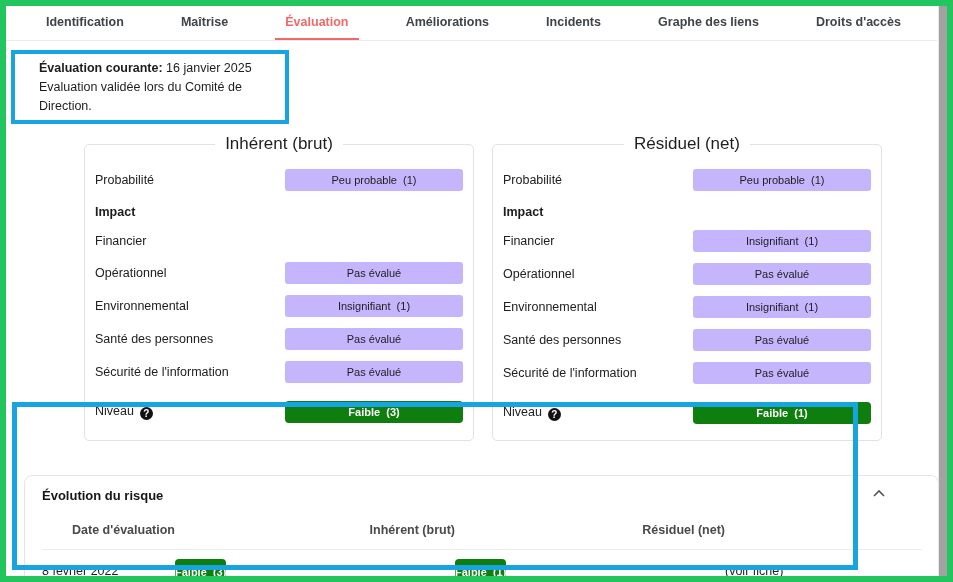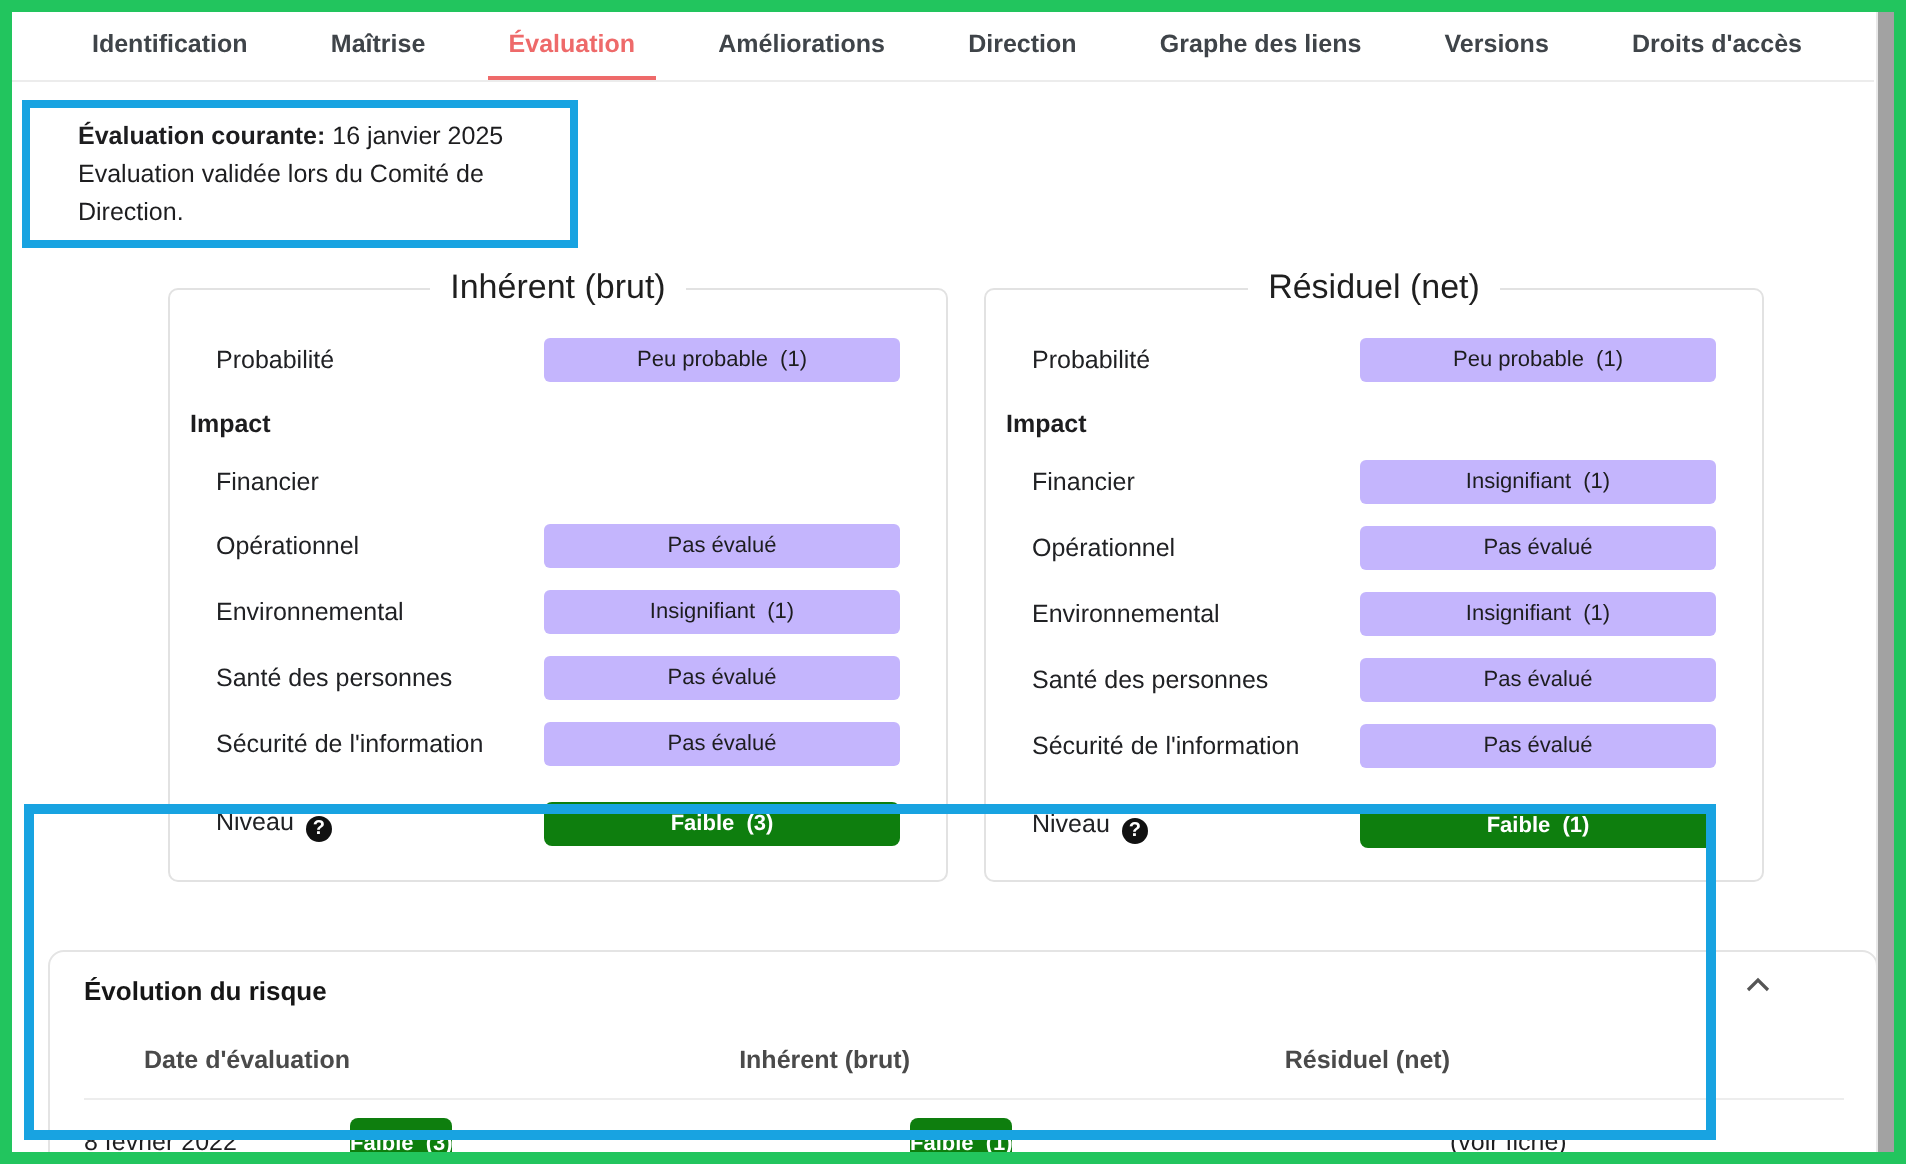--- a/index.html
+++ b/index.html
@@ -37,21 +37,21 @@
   .panels { display: flex; gap: 18px; margin: 10px 65px 0 78px; }
   .panel {
     flex: 1; border: 1px solid #e2e2e2; border-radius: 5px;
     padding: 4px 10px 14px 10px;
   }
   .panel legend {
     margin: 0 auto; padding: 0 10px; font-size: 17px; color: #1f1f1f;
   }
   .prow {
     display: flex; justify-content: space-between; align-items: center;
-    margin: 11px 13px; min-height: 21px;
+    margin: 11px 0; min-height: 21px;
   }
   .prow .plabel { font-size: 12.5px; color: #202124; }
   .impact-head { font-size: 12.5px; font-weight: bold; color: #1d1d1f; margin: 14px 0 2px 0; }
   .badge {
     width: 178px; text-align: center; background: #c4b5fd; border-radius: 3px;
     font-size: 11px; color: #1d1d1f; padding: 5px 0; white-space: pre; cursor: pointer;
   }
   .level-row { margin-top: 18px; margin-bottom: 2px; }
   .level-btn {
     width: 178px; text-align: center; background: #0e7e0e; border-radius: 4px;
@@ -95,23 +95,22 @@
 </head>
 <body>
 
 <div id="app">
 
   <div class="tabbar">
     <div class="tab">Identification</div>
     <div class="tab">Maîtrise</div>
     <div class="tab active">Évaluation</div>
     <div class="tab">Améliorations</div>
-    <div class="tab">Direction</div>
+    <div class="tab">Incidents</div>
     <div class="tab">Graphe des liens</div>
-    <div class="tab">Versions</div>
     <div class="tab">Droits d'accès</div>
   </div>
 
   <div class="eval-current">
     <div><b>Évaluation courante:</b><span> 16 janvier 2025</span></div>
     <div>Evaluation validée lors du Comité de Direction.</div>
   </div>
 
   <div class="panels">
 

